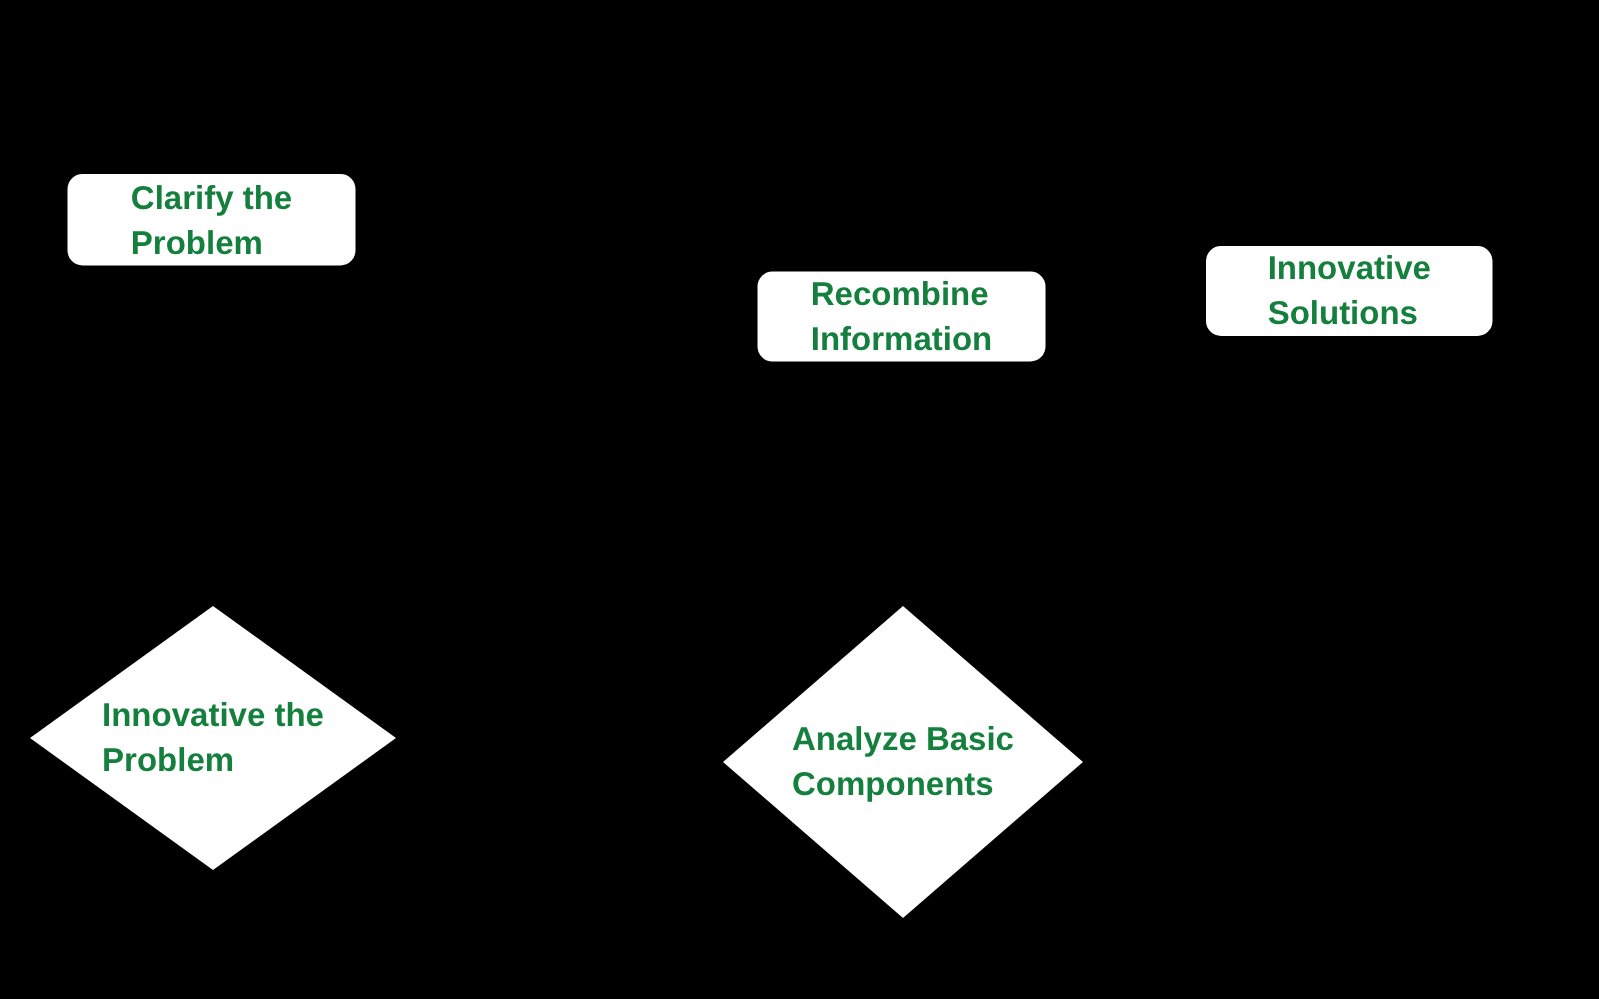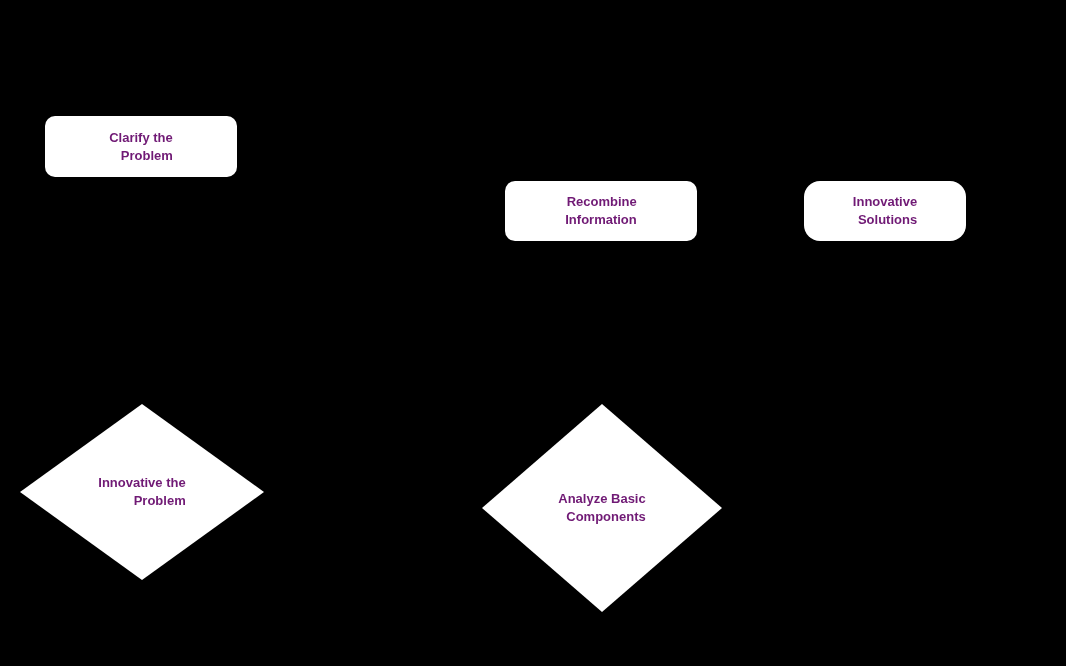--- a/index.html
+++ b/index.html
@@ -9,25 +9,25 @@
   }
   .canvas {
     position: relative;
     width: 1066px;
     height: 666px;
     background: #000000;
     overflow: hidden;
     font-family: "Liberation Sans", sans-serif;
   }
   .node-label {
-    color: #701a75;
-    font-size: 13px;
+    color: #15803d;
+    font-size: 22px;
     font-weight: 700;
     line-height: 1.35;
-    text-align: right;
+    text-align: left;
     white-space: pre-line;
   }
   .rect-node {
     position: absolute;
     background: #ffffff;
     border-radius: 10px;
     display: flex;
     align-items: center;
     justify-content: center;
   }
@@ -35,21 +35,21 @@
     position: absolute;
     background: #ffffff;
     clip-path: polygon(50% 0%, 100% 50%, 50% 100%, 0% 50%);
     display: flex;
     align-items: center;
     justify-content: center;
   }
   
   #node-clarify    { left: 45px;  top: 116px; width: 192px; height: 61px; }
   #node-recombine  { left: 505px; top: 181px; width: 192px; height: 60px; }
-  #node-innovative { left: 804px; top: 181px; width: 162px; height: 60px; border-radius: 16px; }
+  #node-innovative { left: 804px; top: 164px; width: 191px; height: 60px; }
   #node-decompose  { left: 20px;  top: 404px; width: 244px; height: 176px; }
   #node-analyze    { left: 482px; top: 404px; width: 240px; height: 208px; }
 </style>
 </head>
 <body>
 
 <div class="canvas">
 
   <div class="rect-node" id="node-clarify">
     <span class="node-label">Clarify the

